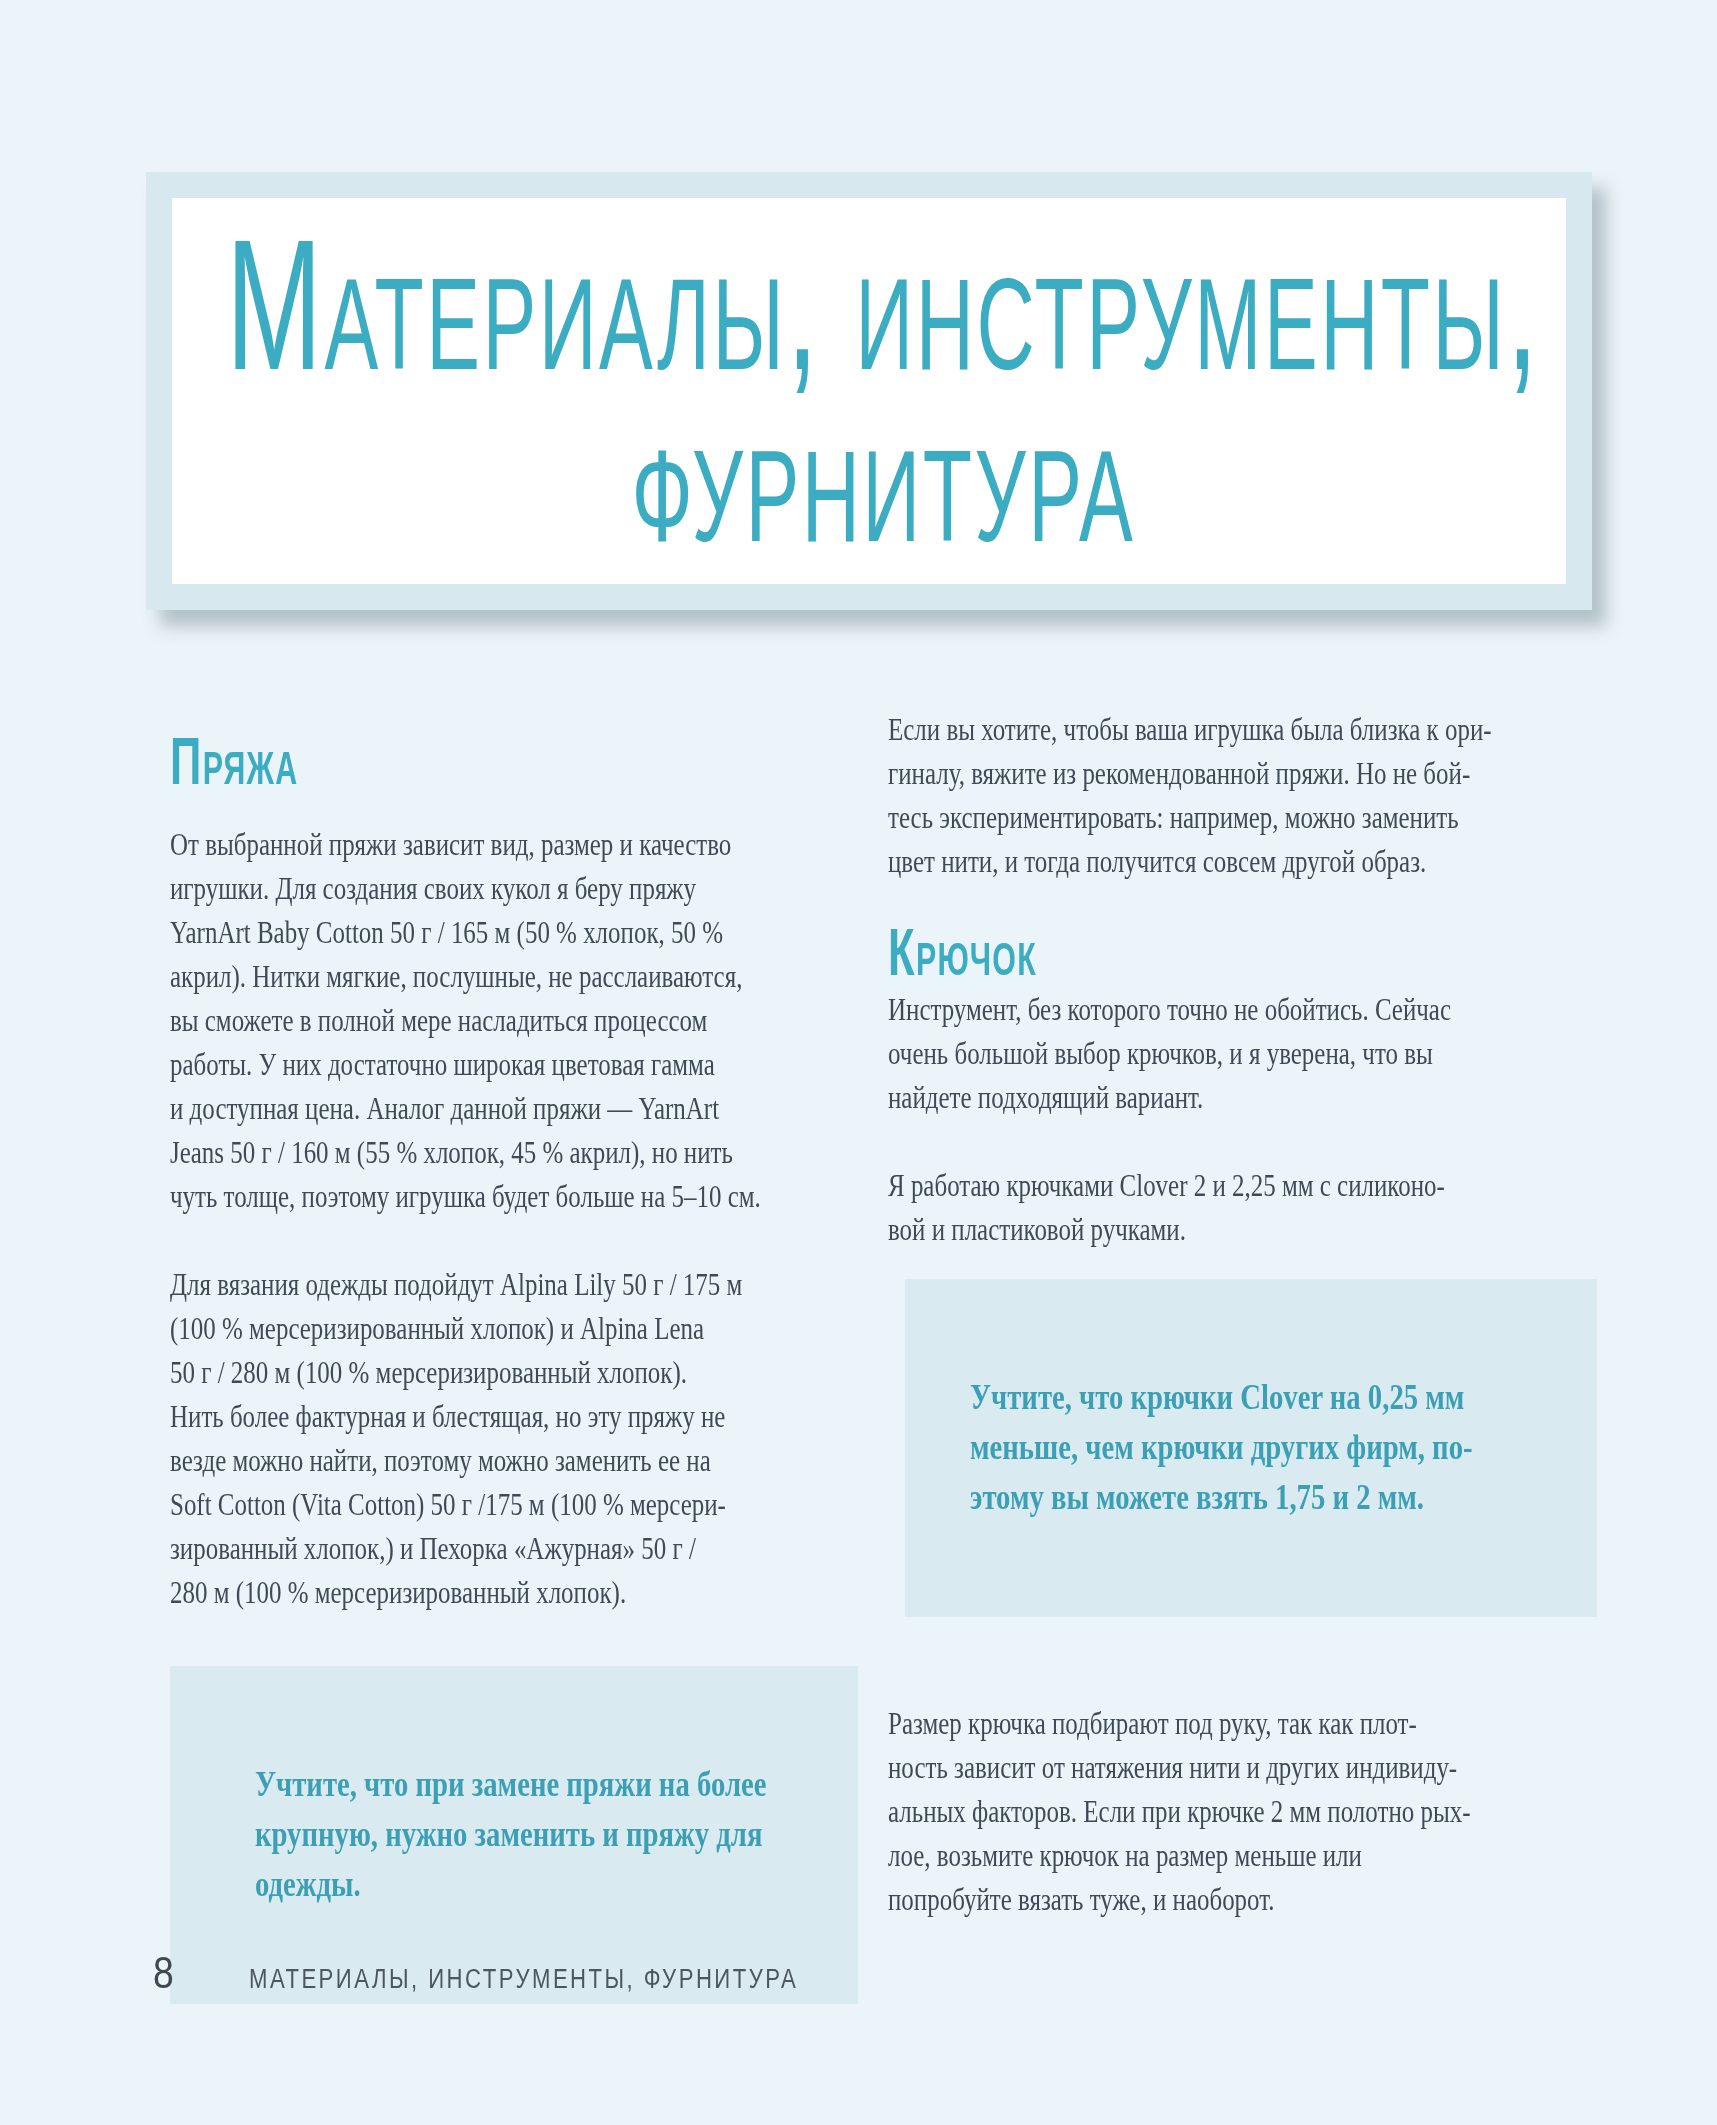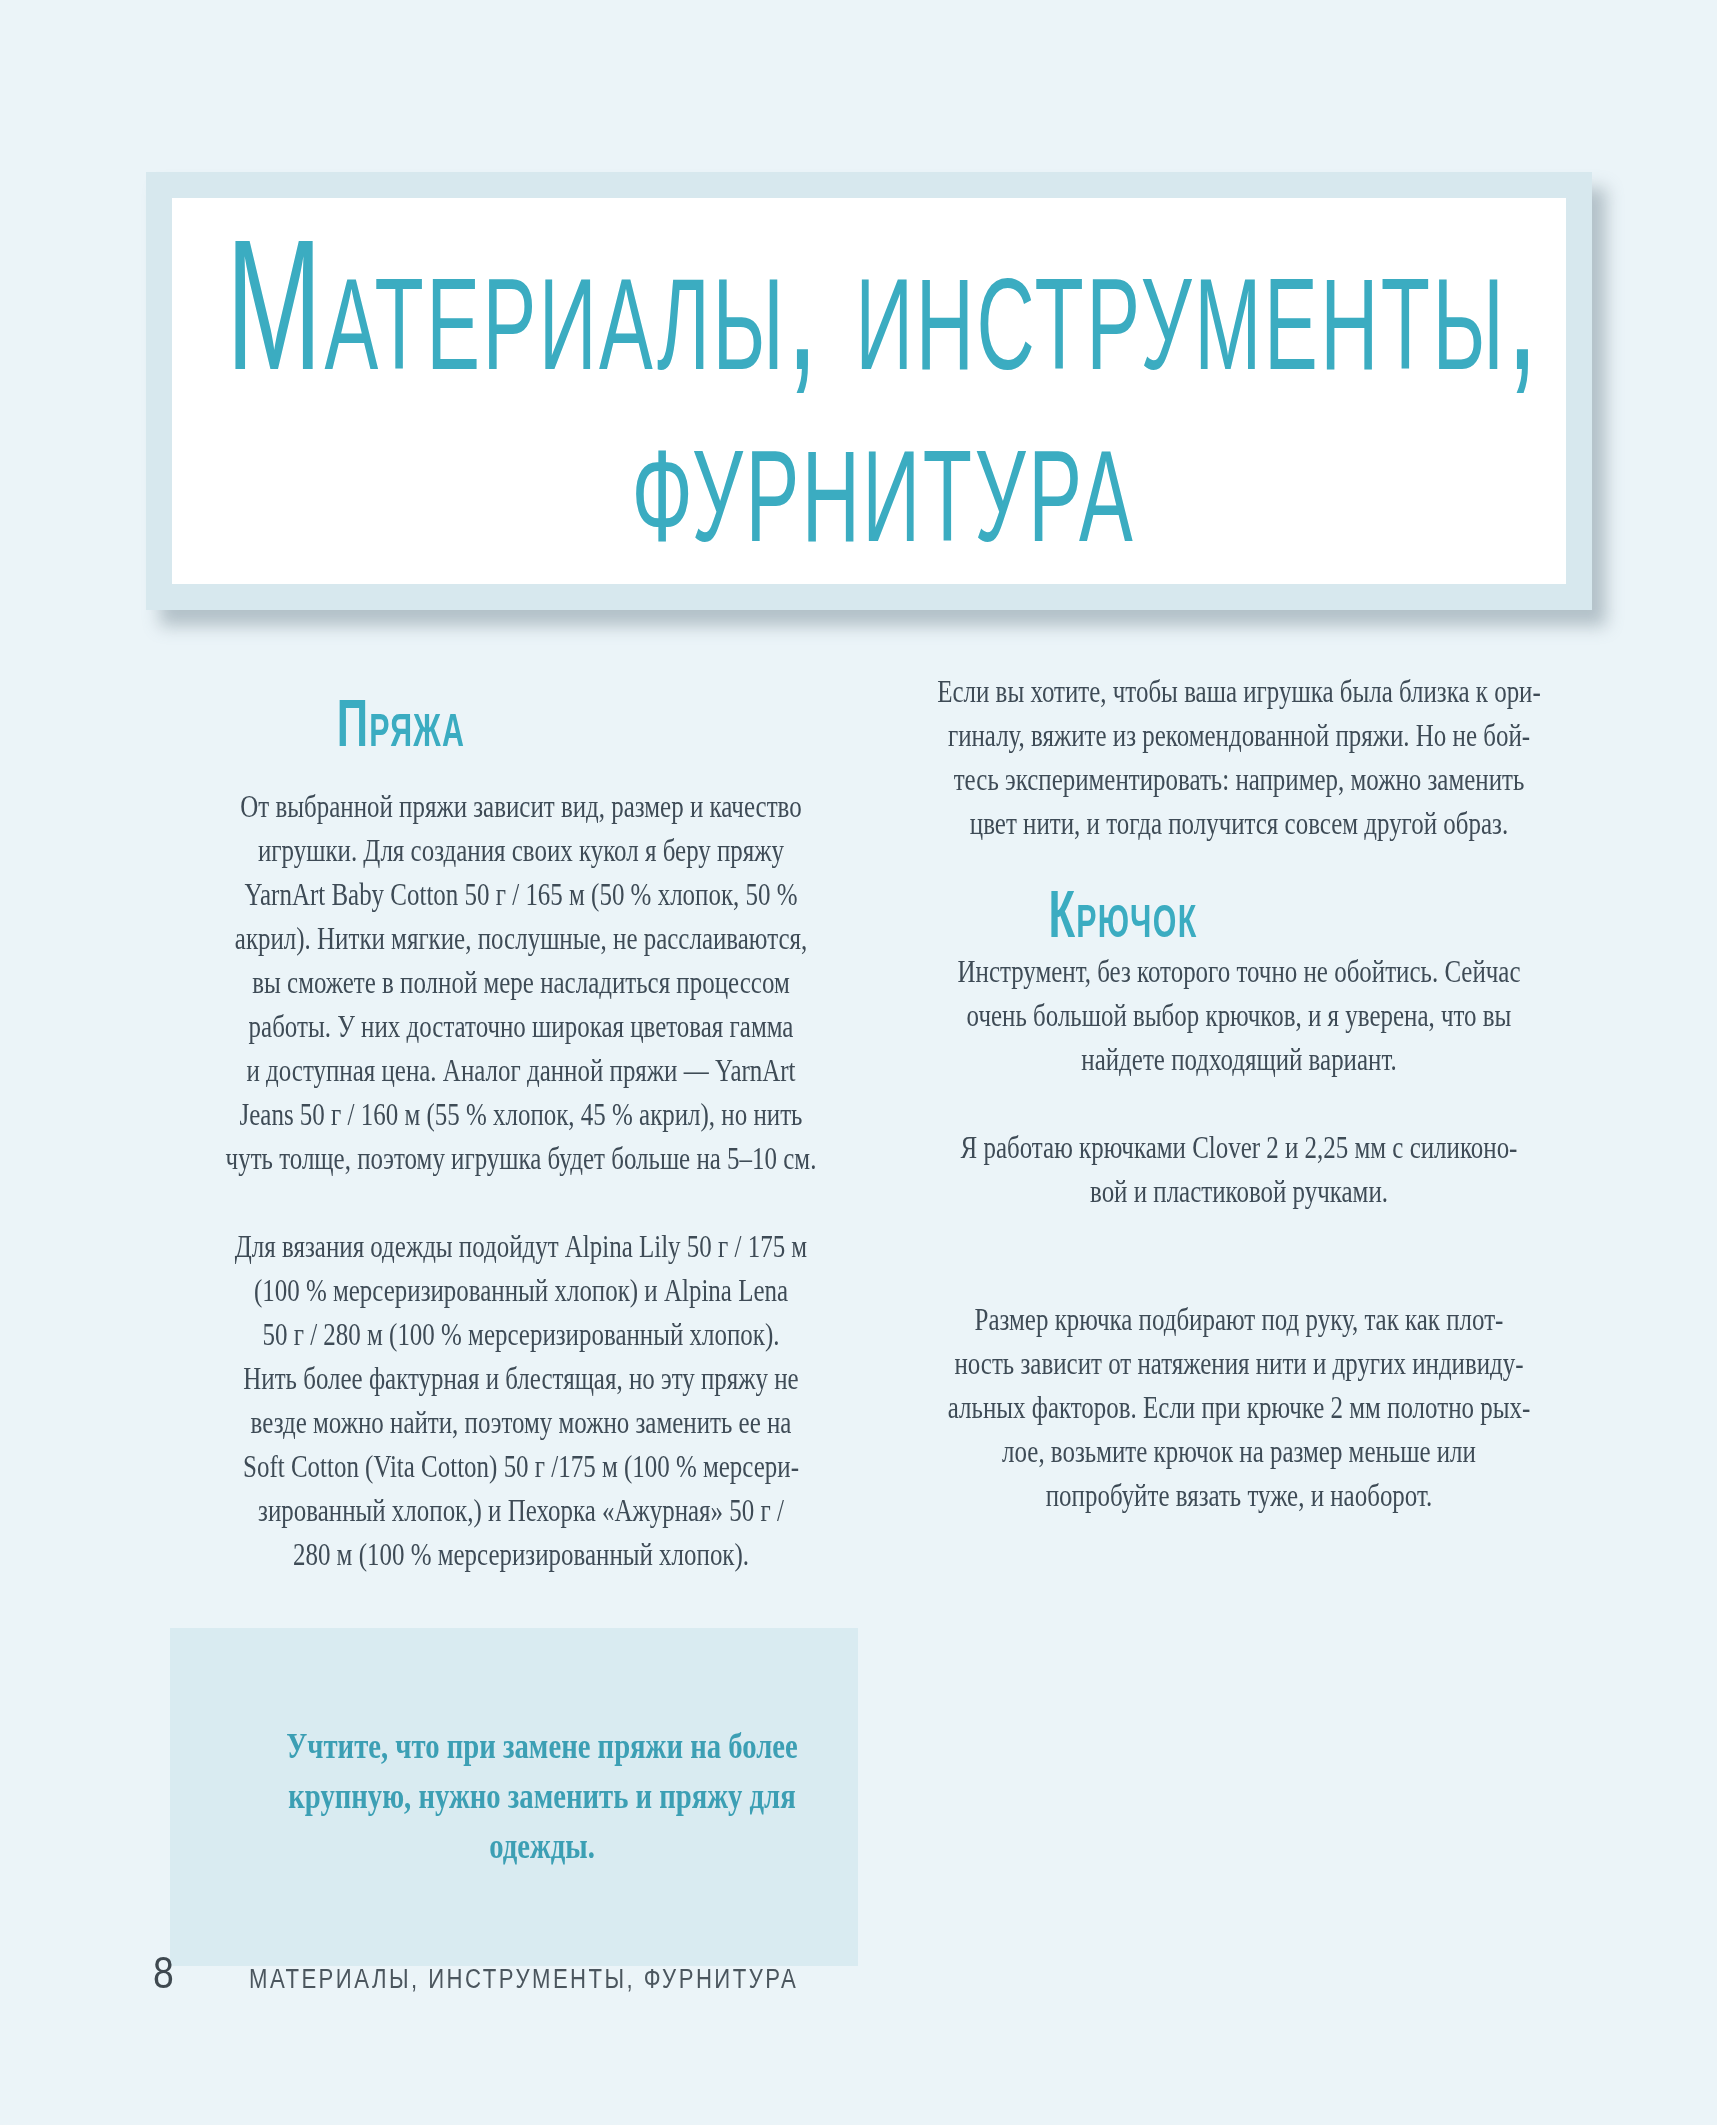--- a/index.html
+++ b/index.html
@@ -31,21 +31,21 @@
     line-height:172px;
     letter-spacing:4px;
     font-weight:400;
     text-align:center;
     transform:scaleX(.62);
     transform-origin:center center;
     white-space:nowrap;
   }
 
   
-  .col{position:absolute;top:576px;text-align:center;}
+  .col{position:absolute;top:614px;}
   .col-left{left:170px;width:700px;}
   .col-right{left:888px;width:712px;}
 
   .section-heading{
     font-family:"Liberation Sans", sans-serif;
     font-variant:small-caps;
     font-weight:700;
     color:#3BACC1;
     font-size:66px;
     line-height:70px;
@@ -170,20 +170,25 @@
 
   <h2 class="section-heading h-hook">Крючок</h2>
 
   <p class="body-text mt-first">Инструмент, без которого точно не обойтись. Сейчас
 очень большой выбор крючков, и я уверена, что вы
 найдете подходящий вариант.</p>
 
   <p class="body-text para-gap">Я работаю крючками Clover 2 и 2,25 мм с силиконо-
 вой и пластиковой ручками.</p>
 
+  <div class="callout callout-right">
+    <span class="callout-inner">Учтите, что крючки Clover на 0,25 мм
+меньше, чем крючки других фирм, по-
+этому вы можете взять 1,75 и 2 мм.</span>
+  </div>
 
   <p class="body-text after-callout">Размер крючка подбирают под руку, так как плот-
 ность зависит от натяжения нити и других индивиду-
 альных факторов. Если при крючке 2 мм полотно рых-
 лое, возьмите крючок на размер меньше или
 попробуйте вязать туже, и наоборот.</p>
 </div>
 
 <div class="footer">
   <span class="page-number">8</span>

